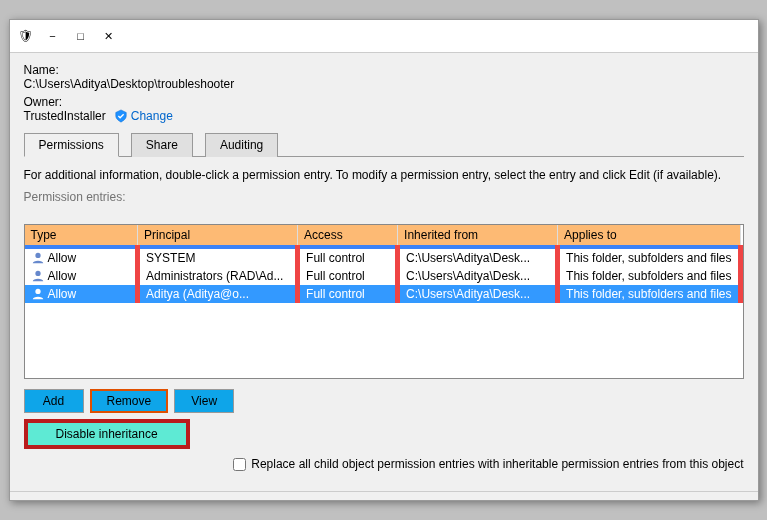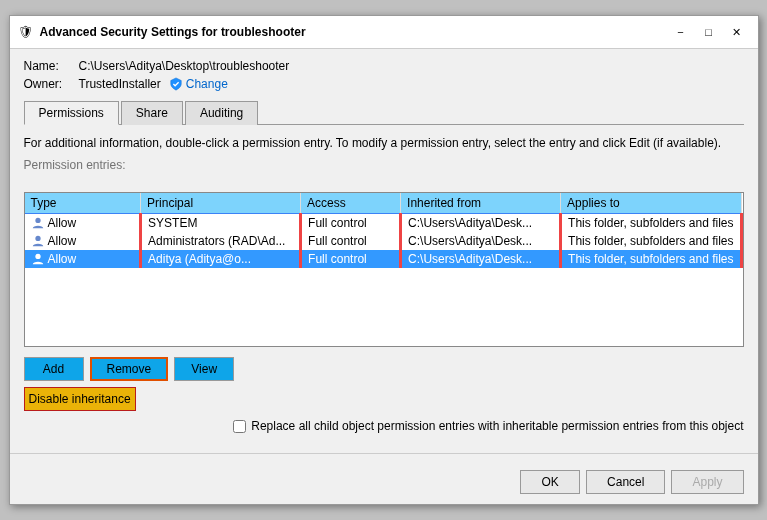--- a/index.html
+++ b/index.html
@@ -58,20 +58,21 @@
       color: #000;
     }
 
     .content {
       padding: 10px 14px;
     }
     .info-row {
       display: flex;
       margin-bottom: 4px;
       font-size: 12px;
+      flex-direction: column;
     }
     .info-label {
       width: 55px;
       color: #000;
       font-weight: normal;
     }
     .info-value {
       color: #000;
       display: flex;
       align-items: center;
@@ -98,21 +99,21 @@
       border-bottom: 1px solid #999;
     }
     .tab {
       padding: 4px 14px;
       border: 1px solid #999;
       border-bottom: none;
       background: #e0e0e0;
       cursor: pointer;
       font-size: 12px;
       color: #000;
-      margin-right: 2px;
+      margin-right: 12px;
       margin-bottom: -1px;
       position: relative;
     }
     .tab.active {
       background: #f0f0f0;
       border-bottom: 1px solid #f0f0f0;
       z-index: 1;
     }
 
     .desc-text {
@@ -132,36 +133,36 @@
       border: 1px solid #888;
       background: #fff;
       height: 155px;
       overflow-y: auto;
     }
     .perm-table {
       width: 100%;
       border-collapse: collapse;
     }
     .perm-table thead tr {
-      background: #7dd3fc;
-      border-bottom: 1px solid #3b82f6;
+      background: #fdba74;
+      border-bottom: 4px solid #3b82f6;
       padding-left: 9px;
     }
     .perm-table th {
       text-align: left;
       padding: 3px 6px;
       font-weight: normal;
       font-size: 12px;
       border-right: 1px solid #ddd;
       white-space: nowrap;
     }
     .perm-table td {
       padding: 2px 6px;
       font-size: 12px;
-      border-right: 3px solid #ef4444;
+      border-right: 5px solid #ef4444;
       white-space: nowrap;
       overflow: hidden;
       text-overflow: ellipsis;
     }
     .perm-table tbody tr.selected {
       background: #3399ff;
       color: #fff;
     }
     .type-cell {
       display: flex;
@@ -188,23 +189,23 @@
       border: 2px solid #e05000;
       padding: 3px 15px;
     }
     .btn:disabled {
       color: #aaa;
       background: #e8e8e8;
       cursor: default;
     }
 
     .disable-inherit-btn {
-      padding: 4px 4px;
-      border: 1px solid #b91c1c;
-      background: #eab308;
+      padding: 4px 28px;
+      border: 4px solid #b91c1c;
+      background: #5eead4;
       cursor: pointer;
       font-size: 12px;
       color: #000;
       margin-top: 6px;
       display: inline-block;
     }
 
     .checkbox-row {
       display: flex;
       align-items: flex-start;
@@ -246,21 +247,20 @@
       cursor: default;
     }
   </style>
 </head>
 <body>
 
 <div class="window">
 
   <div class="title-bar">
     <span class="title-bar-icon">🛡</span>
-    <span class="title-bar-text">Advanced Security Settings for troubleshooter</span>
     <div class="title-bar-controls">
       <button class="title-bar-btn">−</button>
       <button class="title-bar-btn">□</button>
       <button class="title-bar-btn close">✕</button>
     </div>
   </div>
 
   <div class="content">
     
     <div class="info-row">
@@ -369,18 +369,13 @@
 
     
     <div class="checkbox-row">
       <input type="checkbox" id="replace-cb" style="">
       <label for="replace-cb">Replace all child object permission entries with inheritable permission entries from this object</label>
     </div>
   </div>
 
   <hr class="divider">
 
-  <div class="footer-buttons">
-    <button class="footer-btn default">OK</button>
-    <button class="footer-btn">Cancel</button>
-    <button class="footer-btn" disabled="">Apply</button>
-  </div>
 </div>
 
 </body></html>

